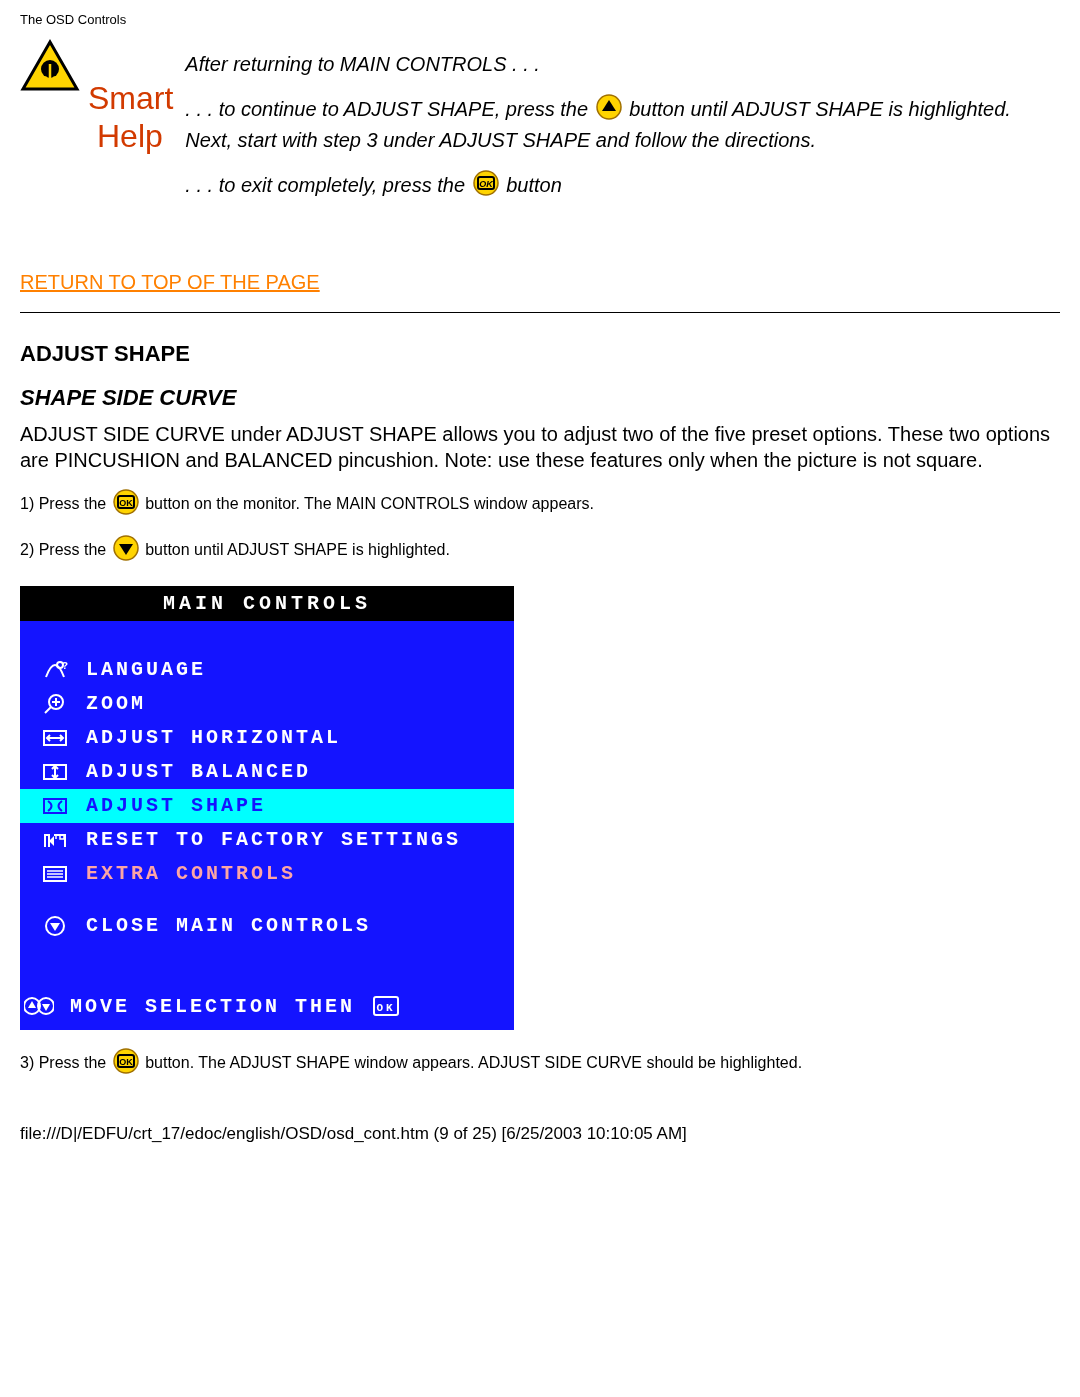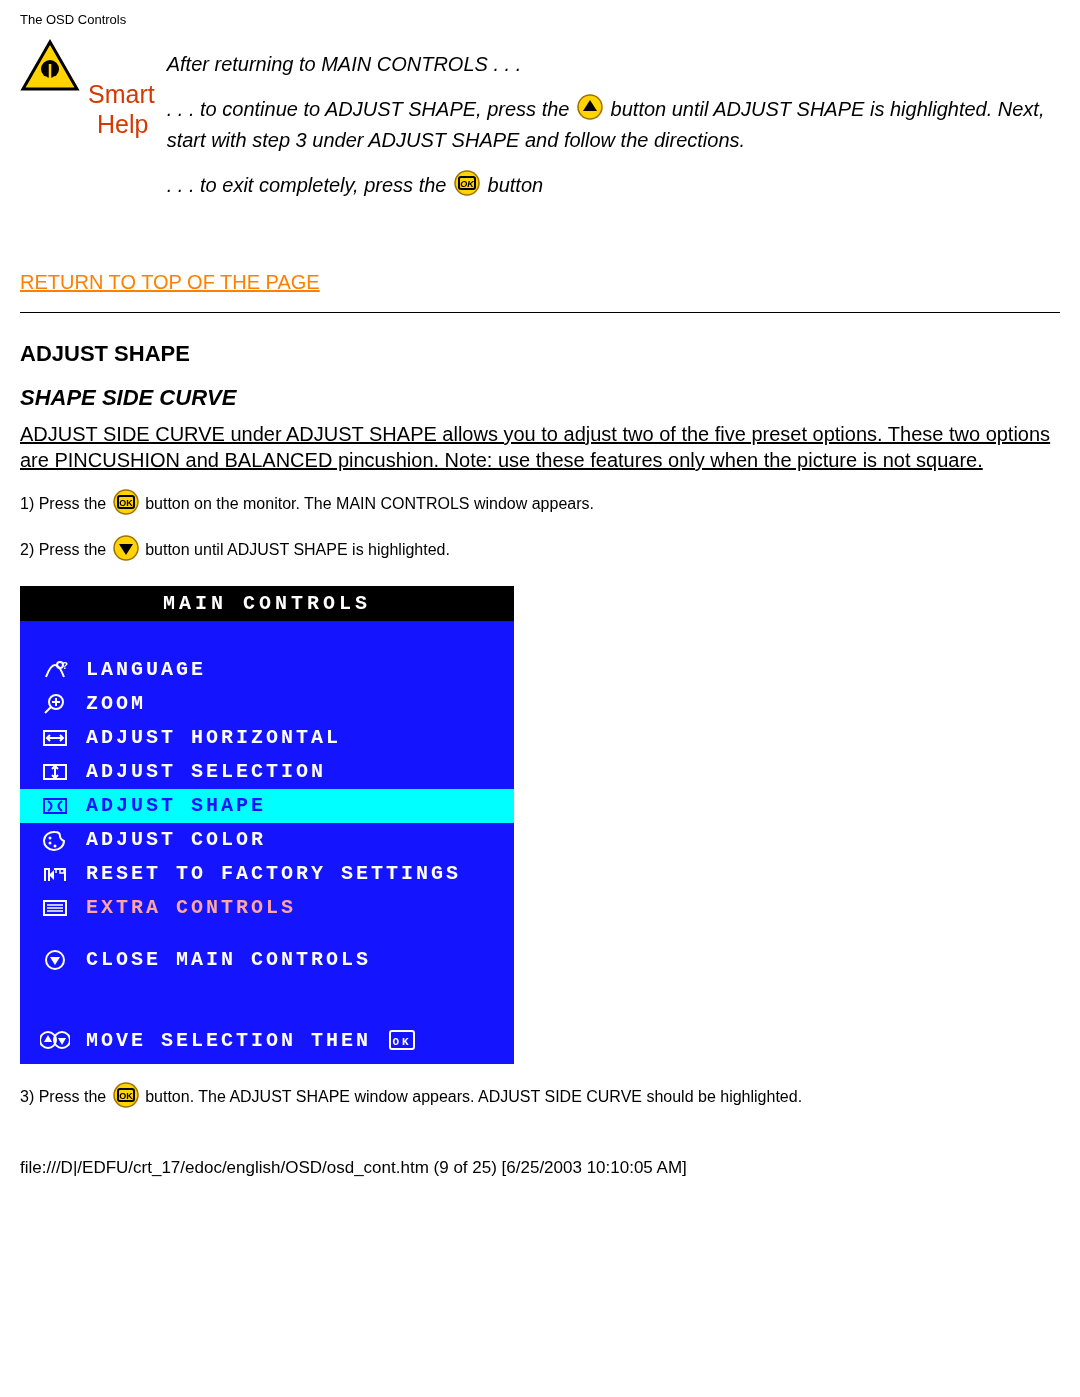--- a/index.html
+++ b/index.html
@@ -19,21 +19,21 @@
     padding: 12px 0 6px 0;
   }
   .top-block {
     display: flex;
     align-items: flex-start;
     margin-top: 6px;
   }
   .warn-icon svg { display:block; }
   .smarthelp {
     color: #d23a00;
-    font-size: 25px;
+    font-size: 32px;
     line-height: 1.2;
     margin-left: 2px;
     margin-top: 40px;
   }
   .smarthelp .smart { display:inline; }
   .smarthelp .help { display:block;margin-left:9px; }
   .top-text {
     margin-left: 12px;
     margin-top: 2px;
   }
@@ -65,21 +65,20 @@
   h3.subsection {
     font-size: 22px;
     font-weight: bold;
     font-style: italic;
     margin: 18px 0 10px 0;
   }
   .body-para {
     font-size: 20px;
     line-height: 1.3;
     margin: 10px 0 16px 0;
-    text-decoration: underline;
   }
   .step {
     font-size: 16px;
     line-height: 1.4;
     margin: 14px 0;
   }
   
   .osd {
     width: 494px;
     margin: 18px 0 18px 0;
@@ -117,21 +116,21 @@
     width: 34px;
     display: inline-flex;
     justify-content: center;
     align-items: center;
     margin-right: 14px;
   }
   .osd-gap { height: 18px; }
   .osd-gap2 { height: 36px; }
   .osd-footer {
     background: #1414ff;
-    padding: 14px 18px 12px 18px;
+    padding: 14px 18px 12px 2px;
     display: flex;
     align-items: center;
   }
   .footer-path {
     font-size: 17px;
     padding: 30px 0 10px 0;
   }
 </style>
 </head>
 <body>
@@ -266,41 +265,30 @@
         </div>
         <div class="osd-row" style="color:#fff">
           <span class="osd-icon" style="color:#fff">
             <svg width="26" height="22" viewBox="0 0 26 22">
               <rect x="2" y="4" width="22" height="14" fill="none" stroke="currentColor" stroke-width="2"></rect>
               <line x1="13" y1="6" x2="13" y2="16" stroke="currentColor" stroke-width="2"></line>
               <polyline points="10,8 13,5 16,8" fill="none" stroke="currentColor" stroke-width="2"></polyline>
               <polyline points="10,14 13,17 16,14" fill="none" stroke="currentColor" stroke-width="2"></polyline>
             </svg>
           </span>
-          <span>ADJUST SELECTION</span>
+          <span>ADJUST BALANCED</span>
         </div>
         <div class="osd-row selected" style="color:#1414ff">
           <span class="osd-icon" style="color:#1414ff">
             <svg width="26" height="22" viewBox="0 0 26 22">
               <rect x="2" y="4" width="22" height="14" fill="none" stroke="currentColor" stroke-width="2"></rect>
               <path d="M6 6 Q13 11 6 16 M20 6 Q13 11 20 16" fill="none" stroke="currentColor" stroke-width="2"></path>
             </svg>
           </span>
           <span>ADJUST SHAPE</span>
-        </div>
-        <div class="osd-row" style="color:#fff">
-          <span class="osd-icon" style="color:#fff">
-            <svg width="26" height="22" viewBox="0 0 26 22">
-              <path d="M13 3 A10 9 0 1 0 22 12 Q18 10 18 7 Q18 3 13 3" fill="none" stroke="currentColor" stroke-width="2"></path>
-              <circle cx="8" cy="9" r="1.5" fill="currentColor"></circle>
-              <circle cx="8" cy="14" r="1.5" fill="currentColor"></circle>
-              <circle cx="13" cy="17" r="1.5" fill="currentColor"></circle>
-            </svg>
-          </span>
-          <span>ADJUST COLOR</span>
         </div>
         <div class="osd-row" style="color:#fff">
           <span class="osd-icon" style="color:#fff">
             <svg width="26" height="22" viewBox="0 0 26 22">
               <polyline points="3,18 3,6 7,6 7,18" fill="none" stroke="currentColor" stroke-width="2"></polyline>
               <path d="M7 12 L12 7 L12 17 Z" fill="currentColor"></path>
               <path d="M12 6 L23 6 L23 18" fill="none" stroke="currentColor" stroke-width="2"></path>
               <path d="M14 10 L14 6 L18 6 L18 10 L22 10 L22 6" fill="none" stroke="currentColor" stroke-width="1.5"></path>
             </svg>
           </span>

